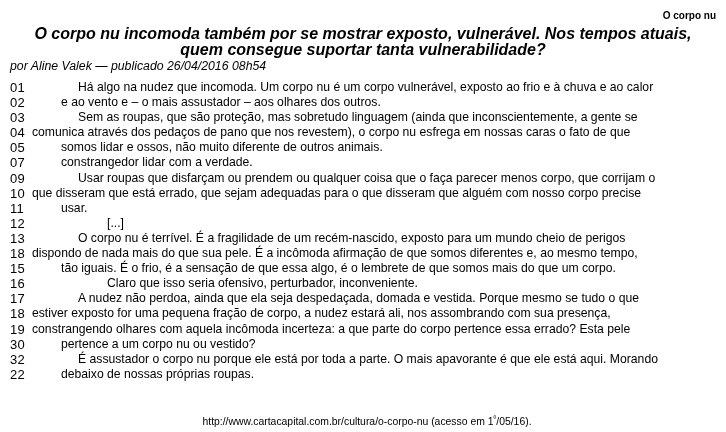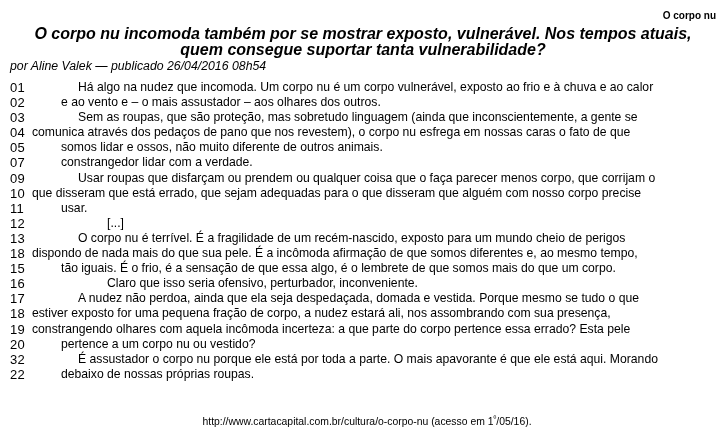--- a/index.html
+++ b/index.html
@@ -163,21 +163,21 @@
       </div>
       <div class="line-row">
         <span class="line-num">18</span>
         <span class="line-text">estiver exposto for uma pequena fração de corpo, a nudez estará ali, nos assombrando com sua presença,</span>
       </div>
       <div class="line-row">
         <span class="line-num">19</span>
         <span class="line-text">constrangendo olhares com aquela incômoda incerteza: a que parte do corpo pertence essa errado? Esta pele</span>
       </div>
       <div class="line-row">
-        <span class="line-num">20</span>
+        <span class="line-num">30</span>
         <span class="line-text last-of-par">pertence a um corpo nu ou vestido?</span>
       </div>
       <div class="line-row">
         <span class="line-num">32</span>
         <span class="line-text"><span class="indent"></span>É assustador o corpo nu porque ele está por toda a parte. O mais apavorante é que ele está aqui. Morando</span>
       </div>
       <div class="line-row">
         <span class="line-num">22</span>
         <span class="line-text last-of-par">debaixo de nossas próprias roupas.</span>
       </div>

